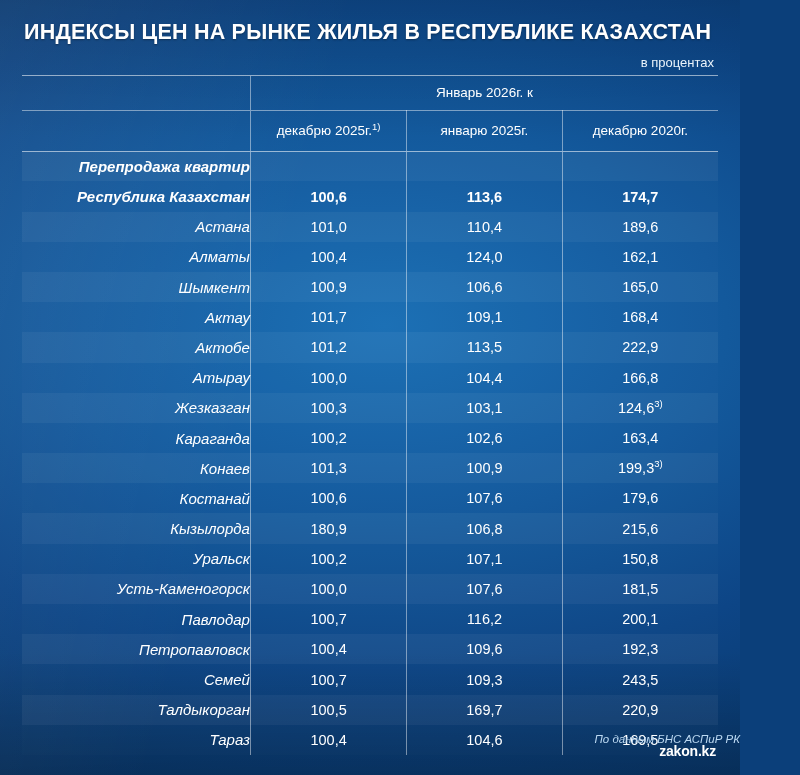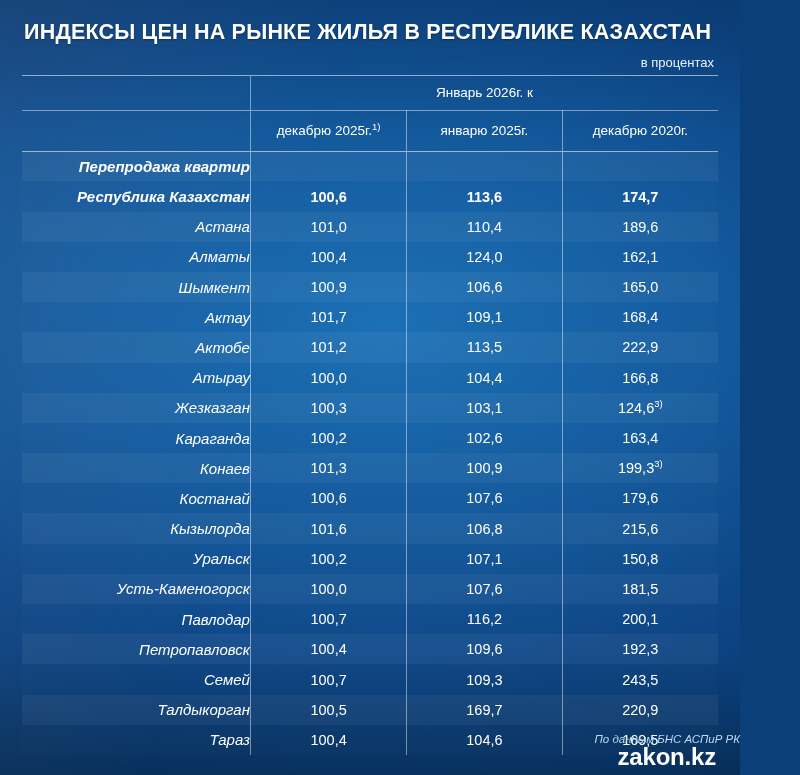--- a/index.html
+++ b/index.html
@@ -138,21 +138,21 @@
     top: 6px;
     text-align: right;
     font-size: 11.5px;
     font-style: italic;
     color: #bcd9f2;
   }
   .footer-logo {
     position: absolute;
     right: 24px;
     top: 16px;
-    font-size: 24px;
+    font-size: 14px;
     font-weight: bold;
     color: #ffffff;
     letter-spacing: -0.2px;
   }
   .table-wrap {
     margin-top: 0;
   }
 </style>
 </head>
 <body>
@@ -249,21 +249,21 @@
             <td class="val vsep"><span>199,3</span><sup>3)</sup></td>
           </tr>
           <tr>
             <td class="name">Костанай</td>
             <td class="val vsep">100,6</td>
             <td class="val vsep">107,6</td>
             <td class="val vsep"><span>179,6</span><sup></sup></td>
           </tr>
           <tr>
             <td class="name">Кызылорда</td>
-            <td class="val vsep">101,6</td>
+            <td class="val vsep">180,9</td>
             <td class="val vsep">106,8</td>
             <td class="val vsep"><span>215,6</span><sup></sup></td>
           </tr>
           <tr>
             <td class="name">Уральск</td>
             <td class="val vsep">100,2</td>
             <td class="val vsep">107,1</td>
             <td class="val vsep"><span>150,8</span><sup></sup></td>
           </tr>
           <tr>

